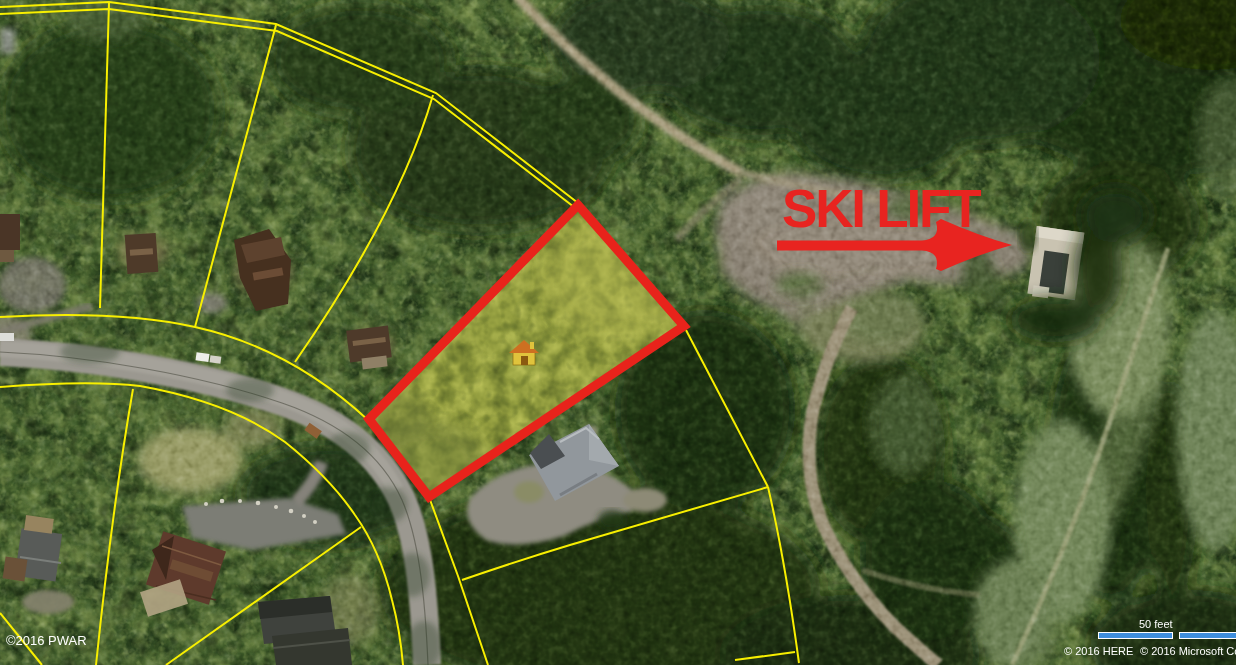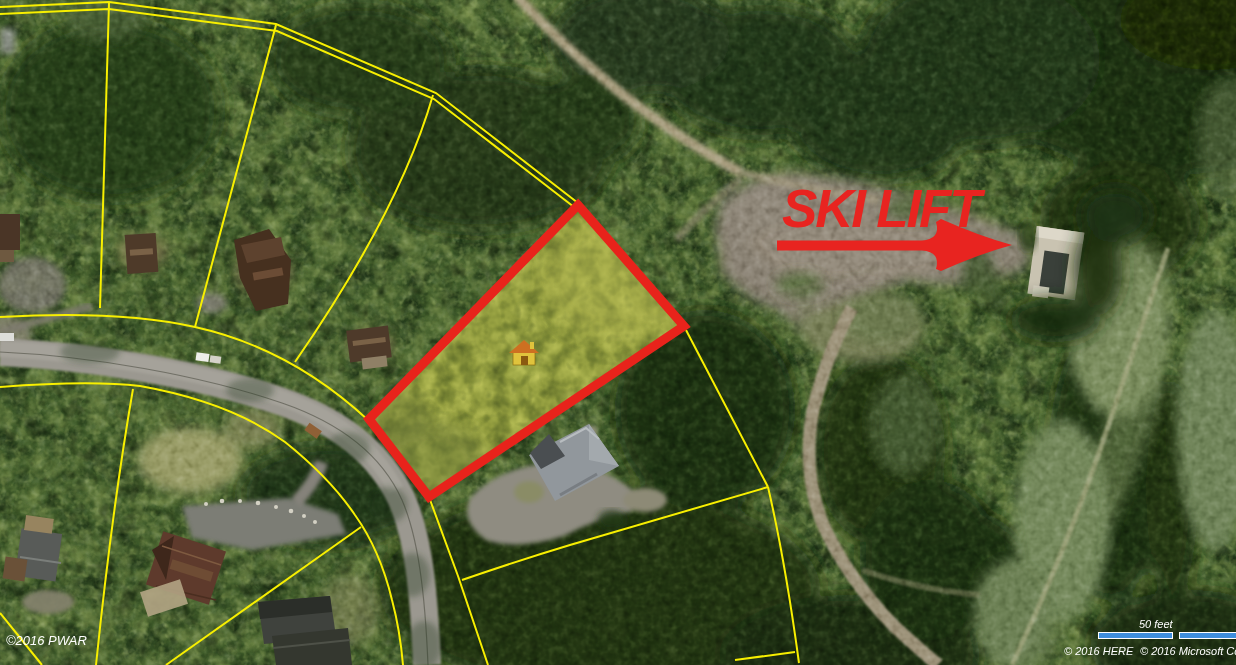--- a/index.html
+++ b/index.html
@@ -1,16 +1,16 @@
 <!DOCTYPE html>
 <html><head>
 <meta charset="utf-8">
 <style>
   html,body{margin:0;padding:0;width:1236px;height:665px;overflow:hidden;background:#35491f;}
-  .wrap{position:relative;width:1236px;height:665px;font-family:"Liberation Sans", sans-serif;font-style:italic;}
+  .wrap{position:relative;width:1236px;height:665px;font-family:"Liberation Sans", sans-serif;}
   svg{position:absolute;left:0;top:0;}
 </style>
 </head>
 <body>
 <div class="wrap">
 
 <svg width="1236" height="665" viewBox="0 0 1236 665">
 <defs>
   <filter id="coarse" x="0%" y="0%" width="100%" height="100%" color-interpolation-filters="sRGB">
     <feTurbulence type="fractalNoise" baseFrequency="0.035 0.035" numOctaves="4" seed="7"></feTurbulence>

